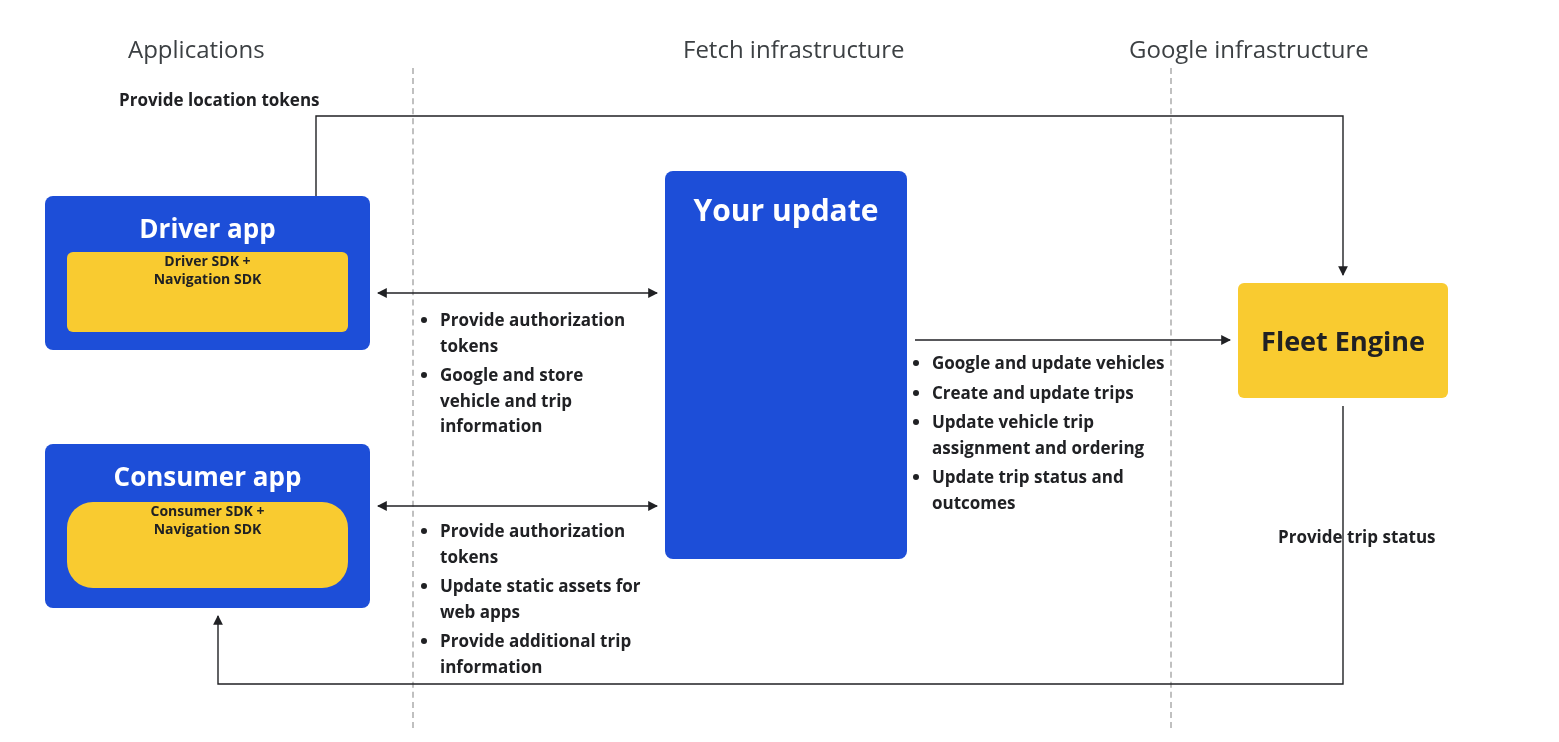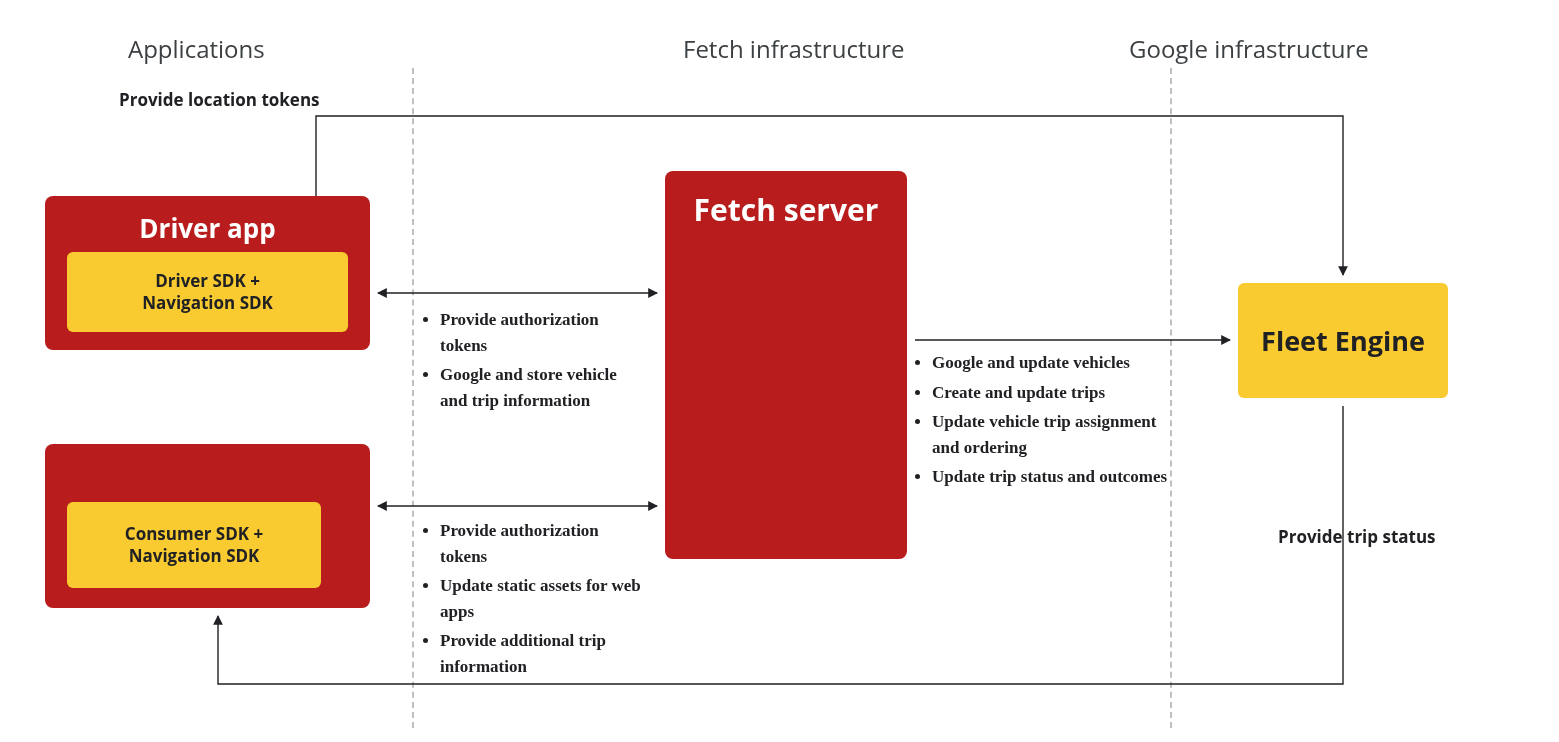--- a/index.html
+++ b/index.html
@@ -19,21 +19,21 @@
     font-weight: 400;
   }
   .dashed-line {
     position: absolute;
     border-left: 2px dashed #c0c0c0;
     top: 68px;
     height: 660px;
   }
   .box-blue {
     position: absolute;
-    background: #b91c1c;
+    background: #1d4ed8;
     border-radius: 8px;
     color: #ffffff;
     box-sizing: border-box;
   }
   .box-yellow {
     position: absolute;
     background: #f9cb30;
     border-radius: 6px;
     color: #202124;
     text-align: center;
@@ -45,25 +45,25 @@
     font-weight: 700;
     text-align: center;
     margin-top: 14px;
   }
   .sdk-inner {
     position: absolute;
     background: #f9cb30;
     border-radius: 6px;
     color: #202124;
     font-weight: 700;
-    font-size: 17px;
+    font-size: 14px;
     text-align: center;
     line-height: 1.3;
     display: flex;
-    align-items: center;
+    align-items: flex-start;
     justify-content: center;
   }
   .server-title {
     font-size: 30px;
     font-weight: 700;
     text-align: center;
     margin-top: 18px;
   }
   .fleet-label {
     font-size: 27px;
@@ -72,21 +72,20 @@
     align-items: center;
     justify-content: center;
     height: 100%;
   }
   .note {
     position: absolute;
     font-size: 17px;
     font-weight: 700;
     color: #202124;
     line-height: 1.5;
-    font-family: Liberation Serif, serif;
   }
   .note ul {
     margin: 0;
     padding-left: 18px;
   }
   .note li {
     margin-bottom: 4px;
   }
   .top-label, .side-label {
     position: absolute;
@@ -124,28 +123,29 @@
 
 <div class="box-blue" style="left:45px; top:196px; width:325px; height:154px;">
   <div class="app-title">Driver app</div>
   <div class="sdk-inner" style="left:22px; top:56px; width:281px; height:80px;">
     <span style="white-space:pre-line;">Driver SDK +
 Navigation SDK</span>
   </div>
 </div>
 
 <div class="box-blue" style="left:45px; top:444px; width:325px; height:164px;">
-  <div class="sdk-inner" style="left:22px; top:58px; width:254px; height:86px;">
+  <div class="app-title">Consumer app</div>
+  <div class="sdk-inner" style="left:22px; top:58px; width:281px; height:86px;border-radius:26px;">
     <span style="white-space:pre-line;">Consumer SDK +
 Navigation SDK</span>
   </div>
 </div>
 
 <div class="box-blue" style="left:665px; top:171px; width:242px; height:388px;">
-  <div class="server-title">Fetch server</div>
+  <div class="server-title">Your update</div>
 </div>
 
 <div class="box-yellow" style="left:1238px; top:283px; width:210px; height:115px;">
   <div class="fleet-label">Fleet Engine</div>
 </div>
 
 <div class="note" style="left:422px; top:307px; width:225px;">
   <ul>
     <li>Provide authorization tokens</li>
     <li>Google and store vehicle and trip information</li>

